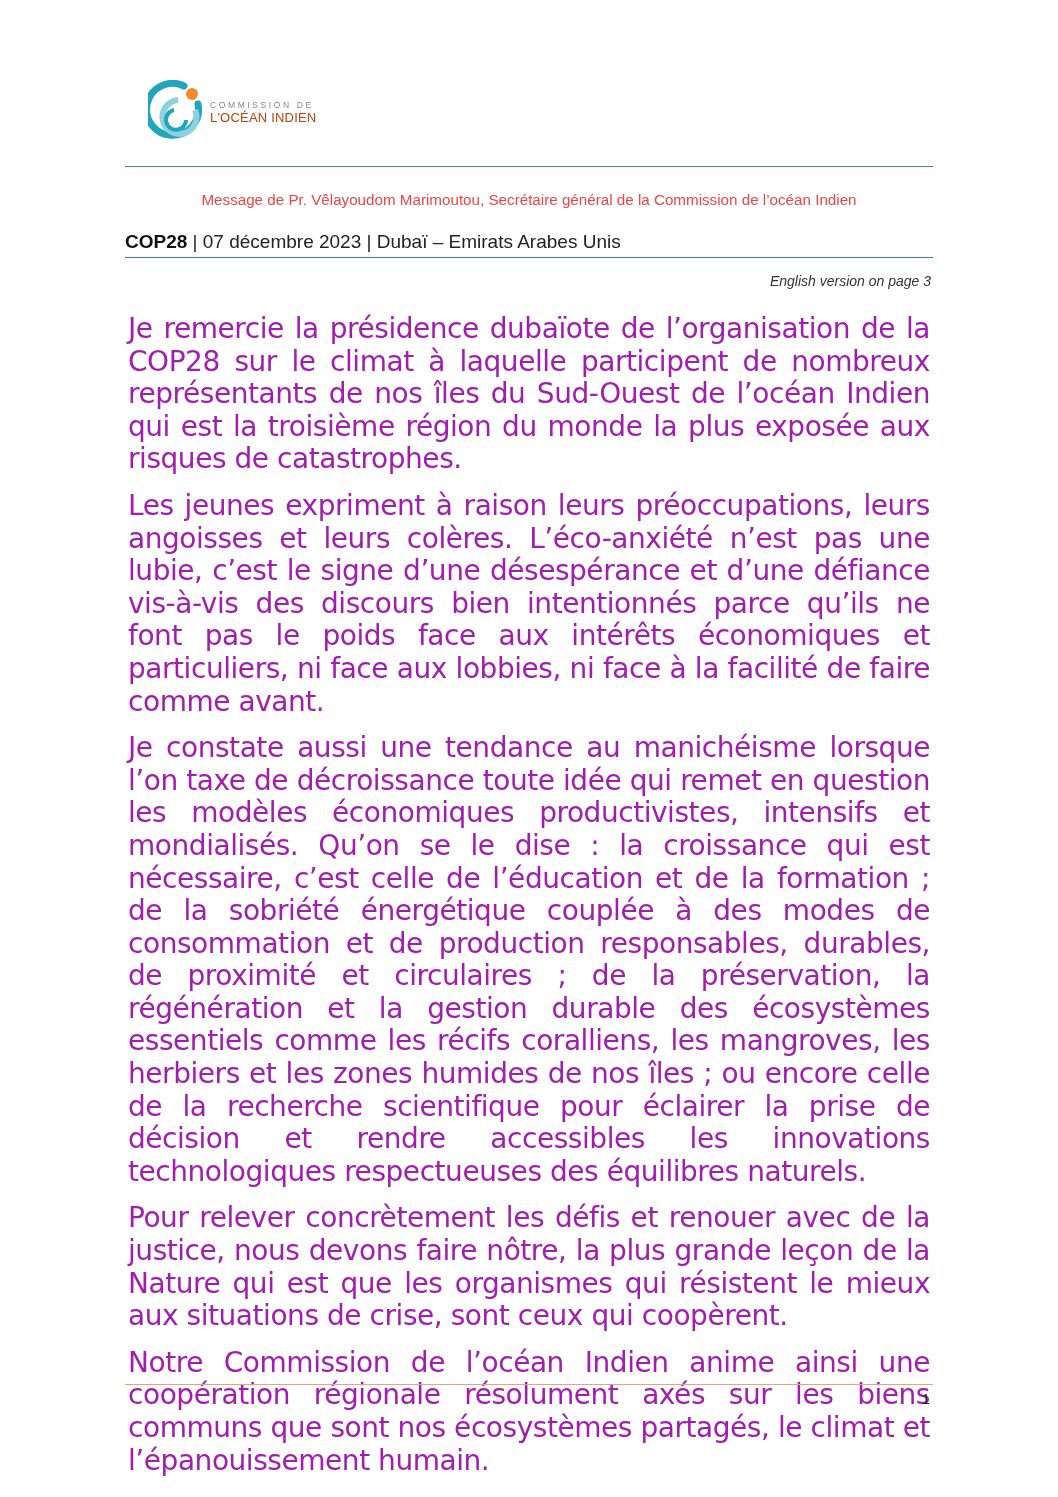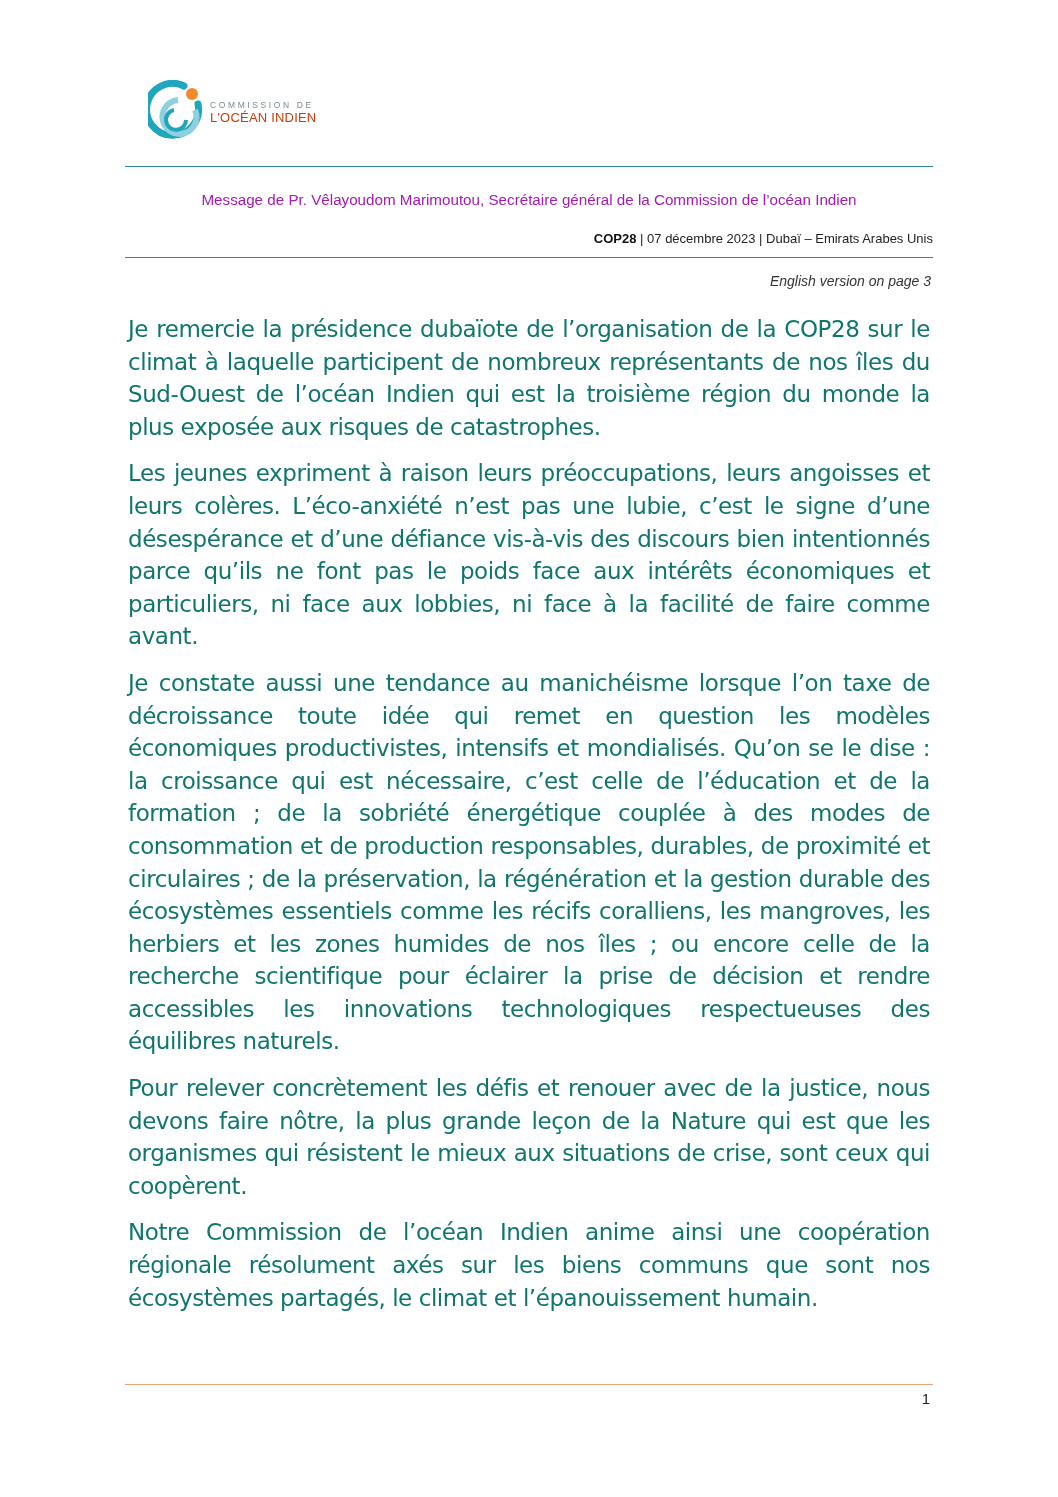--- a/index.html
+++ b/index.html
@@ -7,27 +7,27 @@
          font-family: "Liberation Sans", "DejaVu Sans", sans-serif; color: #111; }
   .page { position: absolute; left: 0; top: 0; width: 1058px; height: 1497px; }
   .logo { position: absolute; left: 148px; top: 80px; width: 190px; height: 66px; }
   .logo svg { position: absolute; left: 0; top: 0; }
   .logo-text { position: absolute; left: 62px; top: 20px; color: #7a8a94; }
   .logo-line1 { font-size: 8.5px; letter-spacing: 2.6px; display: block; line-height: 10px; }
   .logo-line2 { font-size: 13px; letter-spacing: 0.2px; display: block; line-height: 15px; color: #c2410c; }
   .rule-top { position: absolute; left: 125px; top: 166px; width: 808px; height: 0; border-top: 1.5px solid #2e86a6; }
   .rule-mid { position: absolute; left: 125px; top: 257px; width: 808px; height: 0; border-top: 1.5px solid #2e86a6; }
   .rule-bot { position: absolute; left: 125px; top: 1384px; width: 808px; height: 0; border-top: 1.5px solid #e9a57a; }
-  .hdr1 { position: absolute; left: 125px; width: 808px; top: 191px; text-align: center; font-size: 15.2px; color: #a21caf; }
-  .hdr2 { position: absolute; left: 125px; width: 808px; top: 231px; text-align: right; font-size: 13px; color: #222; }
+  .hdr1 { position: absolute; left: 125px; width: 808px; top: 191px; text-align: center; font-size: 15.2px; color: #ef4444; }
+  .hdr2 { position: absolute; left: 125px; width: 808px; top: 231px; text-align: left; font-size: 19px; color: #222; }
   .hdr2 b { font-weight: bold; color: #111; }
   .eng { position: absolute; right: 127px; top: 273px; font-size: 14px; font-style: italic; color: #333; }
   .body { position: absolute; left: 128px; width: 802px; top: 313px; }
-  .para { font-family: "DejaVu Sans", sans-serif; font-size: 23px; line-height: 32.6px; text-align: justify;
-          margin: 0 0 14px 0; letter-spacing: -0.45px; word-spacing: 0px; color: #0f766e; }
+  .para { font-family: "DejaVu Sans", sans-serif; font-size: 28px; line-height: 32.6px; text-align: justify;
+          margin: 0 0 14px 0; letter-spacing: -0.45px; word-spacing: 0px; color: #a21caf; }
   .pagenum { position: absolute; right: 128px; top: 1390px; font-size: 15px; color: #222; }
 </style>
 </head>
 <body>
 
 <div class="page">
 
   <div class="logo">
     <svg width="58" height="62" viewBox="0 0 58 62">
       <path d="M36 6 A26 26 0 1 0 50 24" fill="none" stroke="#1fa6bd" stroke-width="7" stroke-linecap="round"></path>

